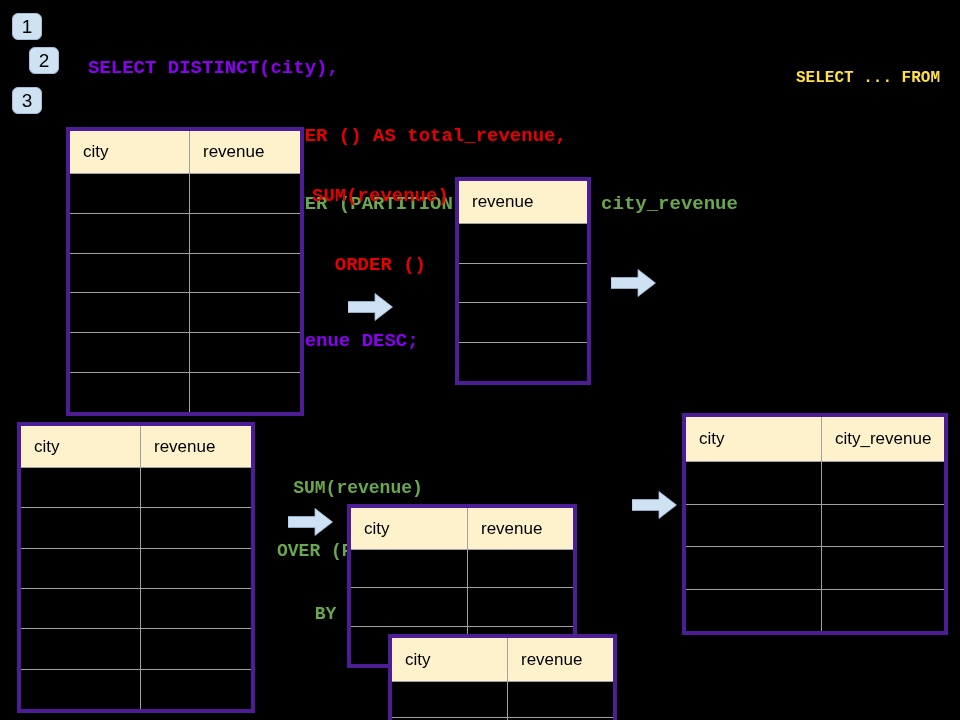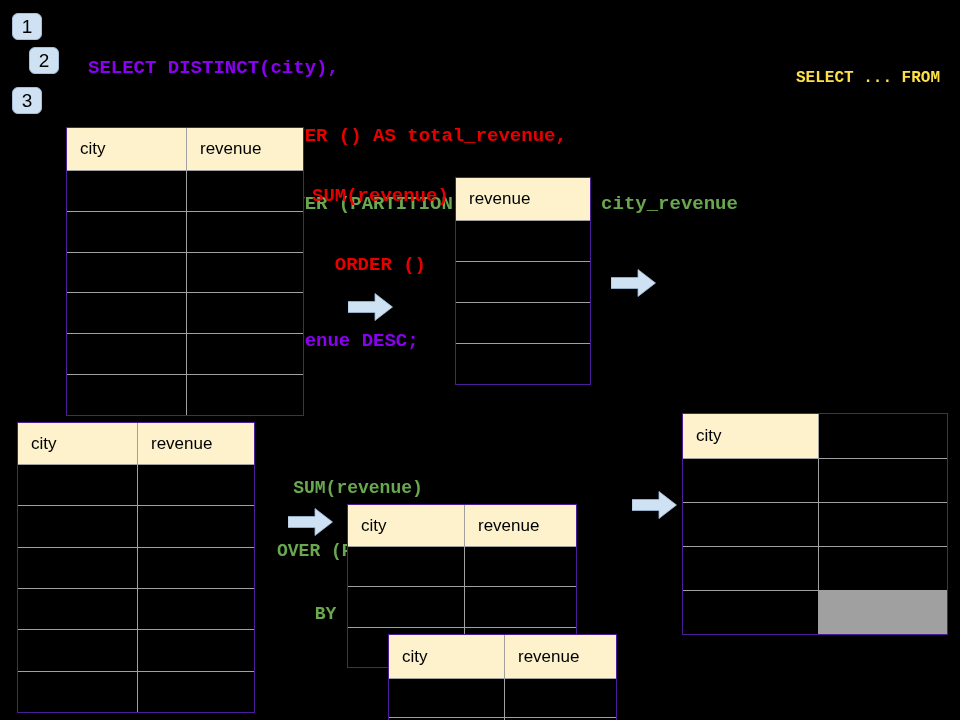--- a/index.html
+++ b/index.html
@@ -39,21 +39,21 @@
 
   
   .annot { position:absolute; font-weight:bold; white-space:pre;
            font-family:"Liberation Mono", monospace;text-align:center; }
   #annot-total     { left:312px; top:139px; font-size:19px; line-height:23px; color:#e80000; }
   #annot-partition { left:277px; top:436px; font-size:18px; line-height:21px; color:#6aa84f; }
 
   
   .tbl {
     position:absolute; display:grid; gap:1px;
-    background:#a0a0a0; border:1px solid #4c1d95;
+    background:#a0a0a0; border:4px solid #4c1d95;
     box-sizing:border-box;
   }
   .cell { background:#000; }
   .hdr {
     background:#fdf2cc; color:#000;
     font:17px "Liberation Sans", sans-serif;
     display:flex; align-items:center; padding-left:13px;
   }
   #t1 { left:66px;  top:127px; width:238px; height:289px;
         grid-template-columns:119px 1fr; grid-template-rows:42px repeat(6,1fr); }
@@ -164,20 +164,21 @@
     <div class="cell hdr">city</div>
     <div class="cell hdr">revenue</div>
     <div class="cell"></div>
     <div class="cell"></div>
     <div class="cell"></div>
     <div class="cell"></div>
   </div>
 
   <div class="tbl" id="t6">
     <div class="cell hdr">city</div>
+    <div class="cell hdr">city_revenue</div>
     <div class="cell"></div>
     <div class="cell"></div>
     <div class="cell"></div>
     <div class="cell"></div>
     <div class="cell"></div>
     <div class="cell"></div>
     <div class="cell"></div>
     <div class="cell"></div>
   </div>
 

